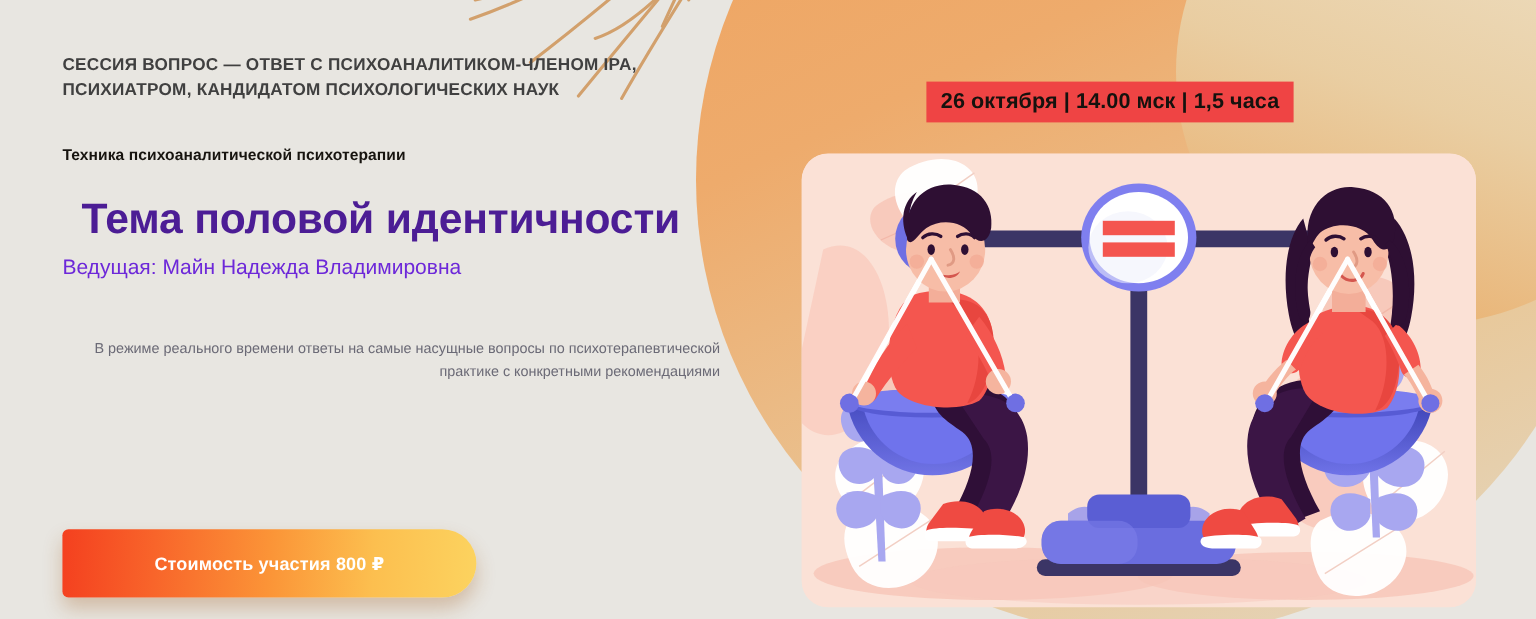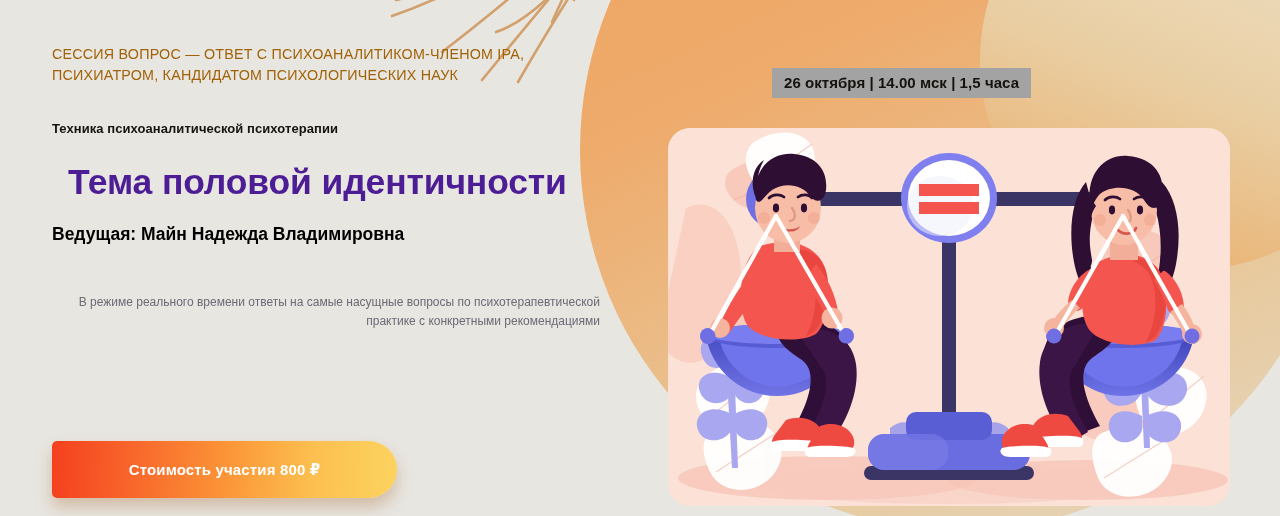--- a/index.html
+++ b/index.html
@@ -19,55 +19,55 @@
   .bg-circle-sm{
     position:absolute;right:-120px;top:-150px;width:420px;height:420px;border-radius:50%;
     background:linear-gradient(200deg,#f0ead9 0%,#e9cfa4 55%,#eaa75f 100%);
     opacity:.95;
   }
   .frond{position:absolute;left:378px;top:-96px;width:330px;height:180px;pointer-events:none;}
 
   
   .left-col{position:absolute;left:52px;top:44px;width:600px;}
   .kicker{
-    font-size:14.3px;font-weight:400;letter-spacing:.015em;color:#a16207;
+    font-size:14.3px;font-weight:700;letter-spacing:.015em;color:#404040;
     line-height:1.45;margin:0 0 36px 0;text-transform:uppercase;max-width:575px;
   }
   .subject{
     font-size:13px;font-weight:700;color:#17140f;margin:0 0 26px 0;letter-spacing:.005em;
   }
   .headline{
     font-size:35.5px;font-weight:700;color:#4c1d95;line-height:1.17;margin:0 0 6px 16px;
     letter-spacing:-.004em;
   }
   .headline .l2{display:block;}
-  .host{font-size:17.5px;font-weight:700;color:#000000;margin:20px 0 0 0;}
+  .host{font-size:17.5px;font-weight:400;color:#6d28d9;margin:8px 0 0 0;}
   .desc{
     font-size:12px;color:#6b6a76;line-height:1.62;margin:48px 0 0 0;max-width:548px;
     font-weight:400;
     text-align:right;
   }
 
   
   .cta-wrap{position:absolute;left:52px;top:441px;}
   .cta{
     position:relative;display:flex;align-items:center;justify-content:center;
     width:345px;height:57px;border:0;cursor:pointer;
     border-radius:6px 34px 34px 6px;
     background:linear-gradient(93deg,#f4401f 0%,#f8642a 22%,#fb9437 50%,#fcbf4f 75%,#fcd35f 100%);
     box-shadow:0 9px 16px rgba(160,90,25,.30);
     color:#fff;font-size:15px;font-weight:700;letter-spacing:.01em;
     font-family:"Liberation Sans","DejaVu Sans",sans-serif;
   }
 
   
   .date-badge{
-    position:absolute;left:772px;top:68px;background:#a3a3a3;
+    position:absolute;left:772px;top:68px;background:#ef4444;
     padding:6px 12px 7px 12px;
-    font-size:15px;font-weight:700;color:#15120e;letter-spacing:.004em;
+    font-size:18px;font-weight:700;color:#15120e;letter-spacing:.004em;
     white-space:nowrap;
   }
 
   
   .illus-card{
     position:absolute;left:668px;top:128px;width:562px;height:378px;
     background:#fbe1d6;border-radius:22px;overflow:hidden;
   }
   .illus-card svg{display:block;width:100%;height:100%;}
 </style>

